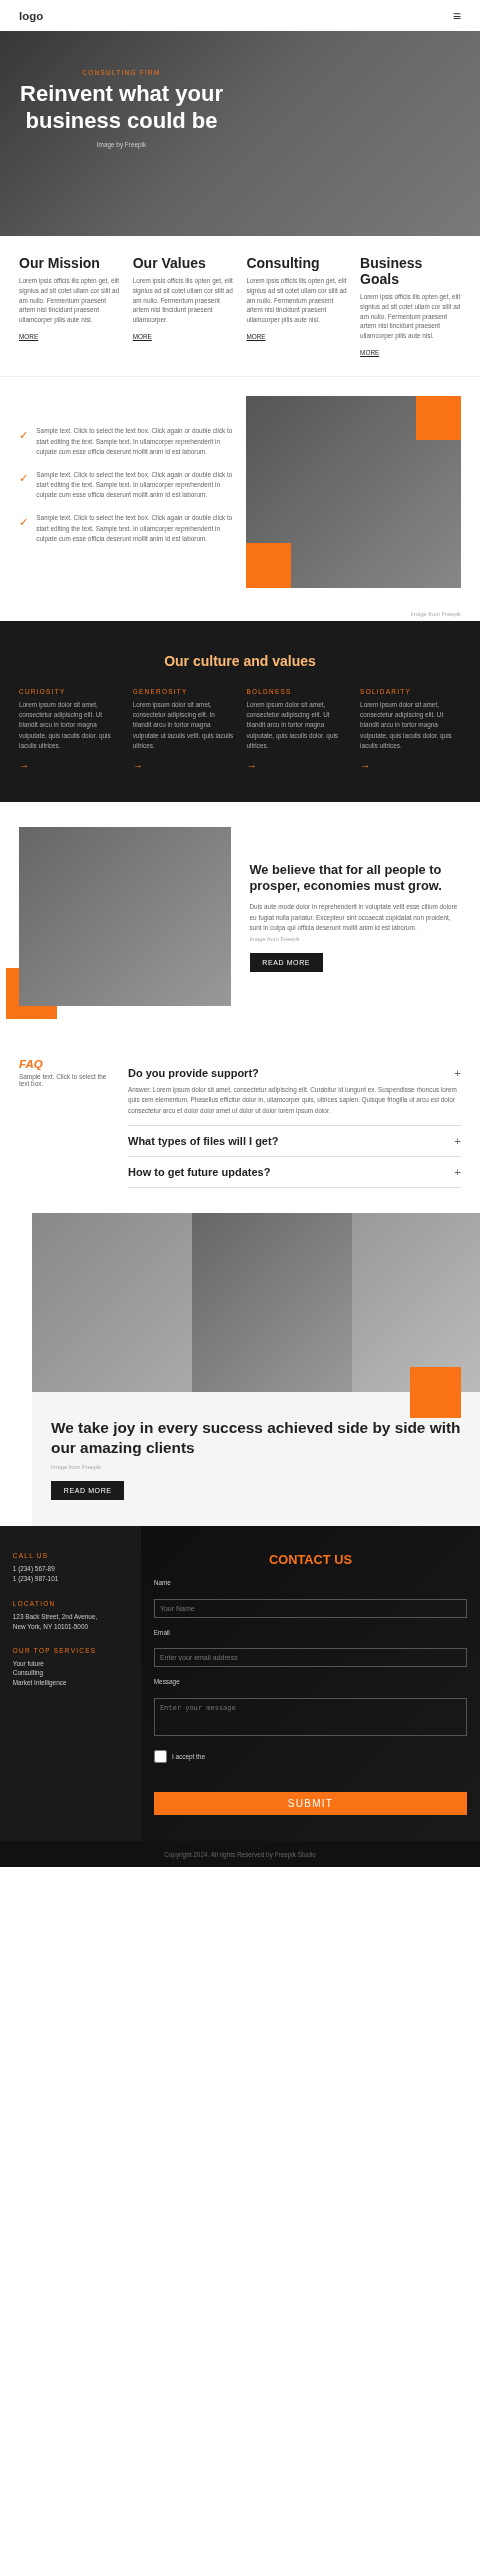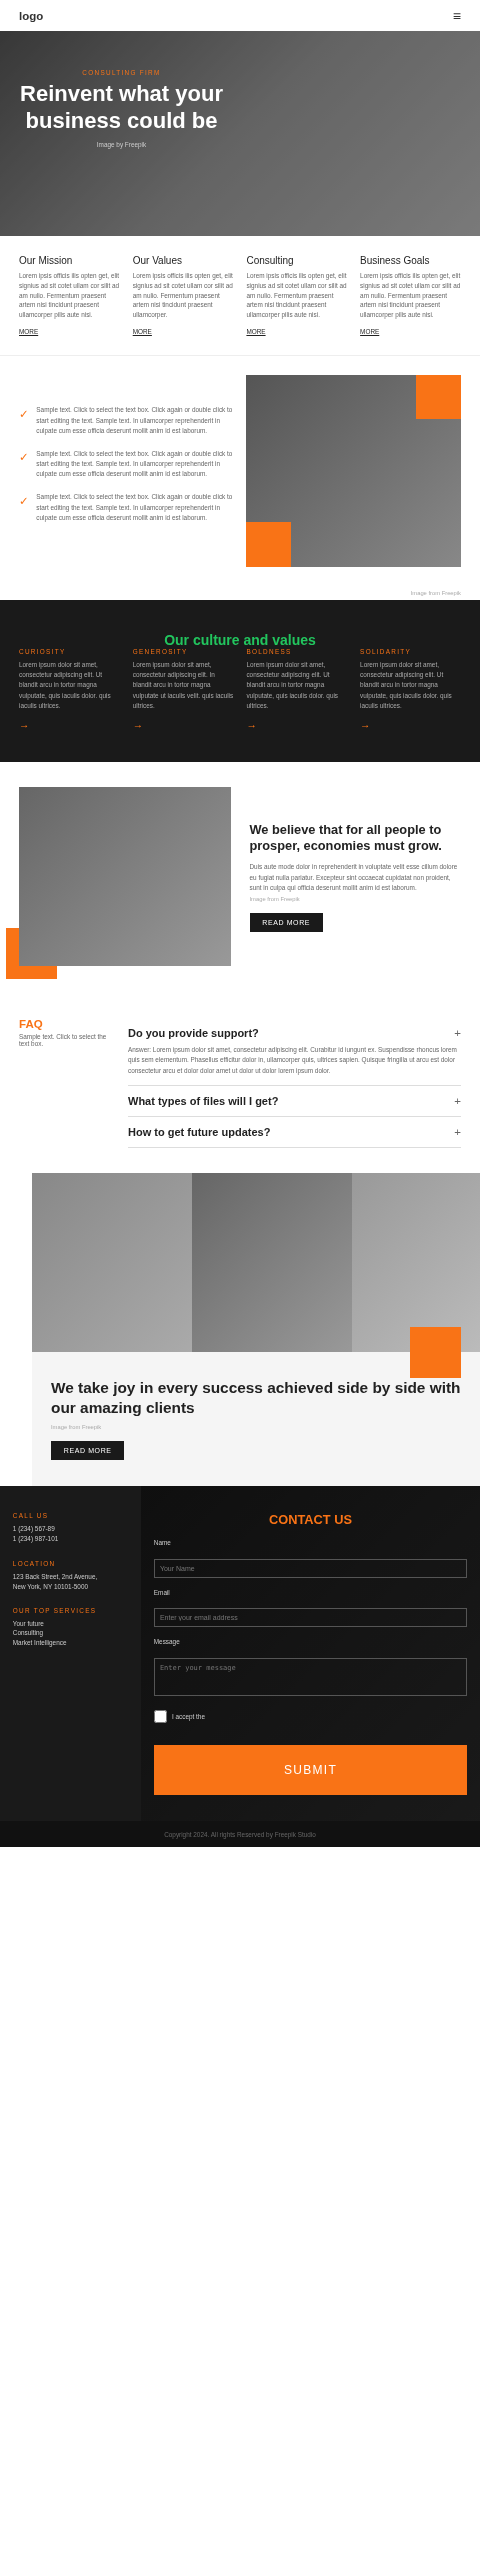--- a/index.html
+++ b/index.html
@@ -37,21 +37,21 @@
     .hero-title {
       font-size: 22px; font-weight: bold; line-height: 1.2; margin-bottom: 6.4px;
     }
     .hero-credit { font-size: 6.4px; color: #ccc; }
 
     
     .info-section {
       display: flex; padding: 19px; gap: 12.8px; border-bottom: 0.6px solid #eee;
     }
     .info-col { flex: 1; }
-    .info-title { font-size: 10px; font-weight: normal; margin-bottom: 5.1px; color: #222; }
+    .info-title { font-size: 14px; font-weight: bold; margin-bottom: 5.1px; color: #222; }
     .info-text { font-size: 6.4px; color: #666; line-height: 1.5; margin-bottom: 5.1px; }
     .info-more { font-size: 6.4px; text-transform: uppercase; color: #222; text-decoration: underline; cursor: pointer; }
 
     
     .features-section {
       display: flex; padding: 19px; gap: 12.8px; align-items: center;
     }
     .features-left { flex: 1; }
     .feature-item { display: flex; gap: 7.7px; margin-bottom: 12.8px; align-items: flex-start; }
     .check-icon { color: #f97316; font-size: 11.5px; margin-top: 1.3px; flex-shrink: 0; }
@@ -70,21 +70,21 @@
       width: 51px; height: 51px; background: #f97316; z-index: 1;
     }
     .features-credit { font-size: 5.8px; color: #aaa; margin-top: 3.2px; text-align: right; }
 
     
     .culture-section {
       background: #1a1a1a; padding: 32px 19px; color: #fff;
     }
     .culture-title {
       text-align: center; font-size: 14px; font-weight: bold;
-      color: #22c55e;
+      margin-bottom: 19px; color: #fdba74;
     }
     .culture-grid { display: flex; gap: 12.8px; }
     .culture-col { flex: 1; }
     .culture-col-tag {
       font-size: 6.4px; text-transform: uppercase; letter-spacing: 1.3px;
       color: #f97316; margin-bottom: 5.1px;
     }
     .culture-col-text { font-size: 6.4px; color: #aaa; line-height: 1.6; margin-bottom: 7.7px; }
     .arrow-link { color: #f97316; font-size: 10.2px; cursor: pointer; }
 
@@ -107,21 +107,21 @@
     .believe-title { font-size: 12.8px; font-weight: bold; color: #222; margin-bottom: 7.7px; line-height: 1.3; }
     .believe-text { font-size: 6.4px; color: #666; line-height: 1.6; margin-bottom: 3.2px; }
     .believe-credit { font-size: 5.8px; color: #aaa; margin-bottom: 10.2px; }
     .read-more-btn {
       background: #1a1a1a; color: #fff; border: none; padding: 6.4px 12.8px;
       font-size: 7px; cursor: pointer; text-transform: uppercase; letter-spacing: 0.6px;
     }
 
     
     .faq-section { padding: 25.6px 19px; }
-    .faq-heading { font-size: 11.5px; font-weight: bold; color: #f97316; margin-bottom: 3.2px; }
+    .faq-heading { font-size: 11.5px; font-weight: bold; color: #f97316; margin-bottom: 3.2px; font-style: italic; }
     .faq-sub { font-size: 6.4px; color: #666; margin-bottom: 12.8px; }
     .faq-item { border-bottom: 0.6px solid #ddd; padding: 9px 0; cursor: pointer; }
     .faq-item-header { display: flex; justify-content: space-between; align-items: center; }
     .faq-question { font-size: 11px; font-weight: bold; color: #222; }
     .faq-plus { font-size: 11.5px; color: #666; }
     .faq-answer { font-size: 6.4px; color: #666; line-height: 1.6; margin-top: 6.4px; }
 
     
     .clients-section { position: relative; overflow: hidden; padding-left: 32px; }
     .clients-img-row {
@@ -176,23 +176,23 @@
     .contact-form { display: flex; flex-direction: column; gap: 11px; }
     .form-label { font-size: 6.4px; color: #ccc; margin-bottom: 1.3px; }
     .form-input, .form-textarea, .form-select {
       width: 100%; padding: 5.1px; background: transparent;
       border: 0.6px solid #555; color: #ccc; font-size: 7px;
     }
     .form-textarea { height: 38px; resize: none; }
     .form-checkbox-row { display: flex; align-items: center; gap: 5.1px; margin: 3.2px 0; }
     .form-checkbox-label { font-size: 6.4px; color: #ccc; }
     .form-submit {
-      background: #f97316; color: #fff; border: none; padding: 18px;
-      font-size: 12px; text-transform: uppercase; letter-spacing: 1.3px;
-      cursor: pointer; width: 100%; margin-top: 8px;
+      background: #f97316; color: #fff; border: none; padding: 6px;
+      font-size: 10px; text-transform: uppercase; letter-spacing: 1.3px;
+      cursor: pointer; width: 100%; margin-top: 15px;
     }
 
     
     .footer {
       background: #111; padding: 7.7px 19px; text-align: center;
     }
     .footer-text { font-size: 6.4px; color: #666; }
 
     
     .img-placeholder {

